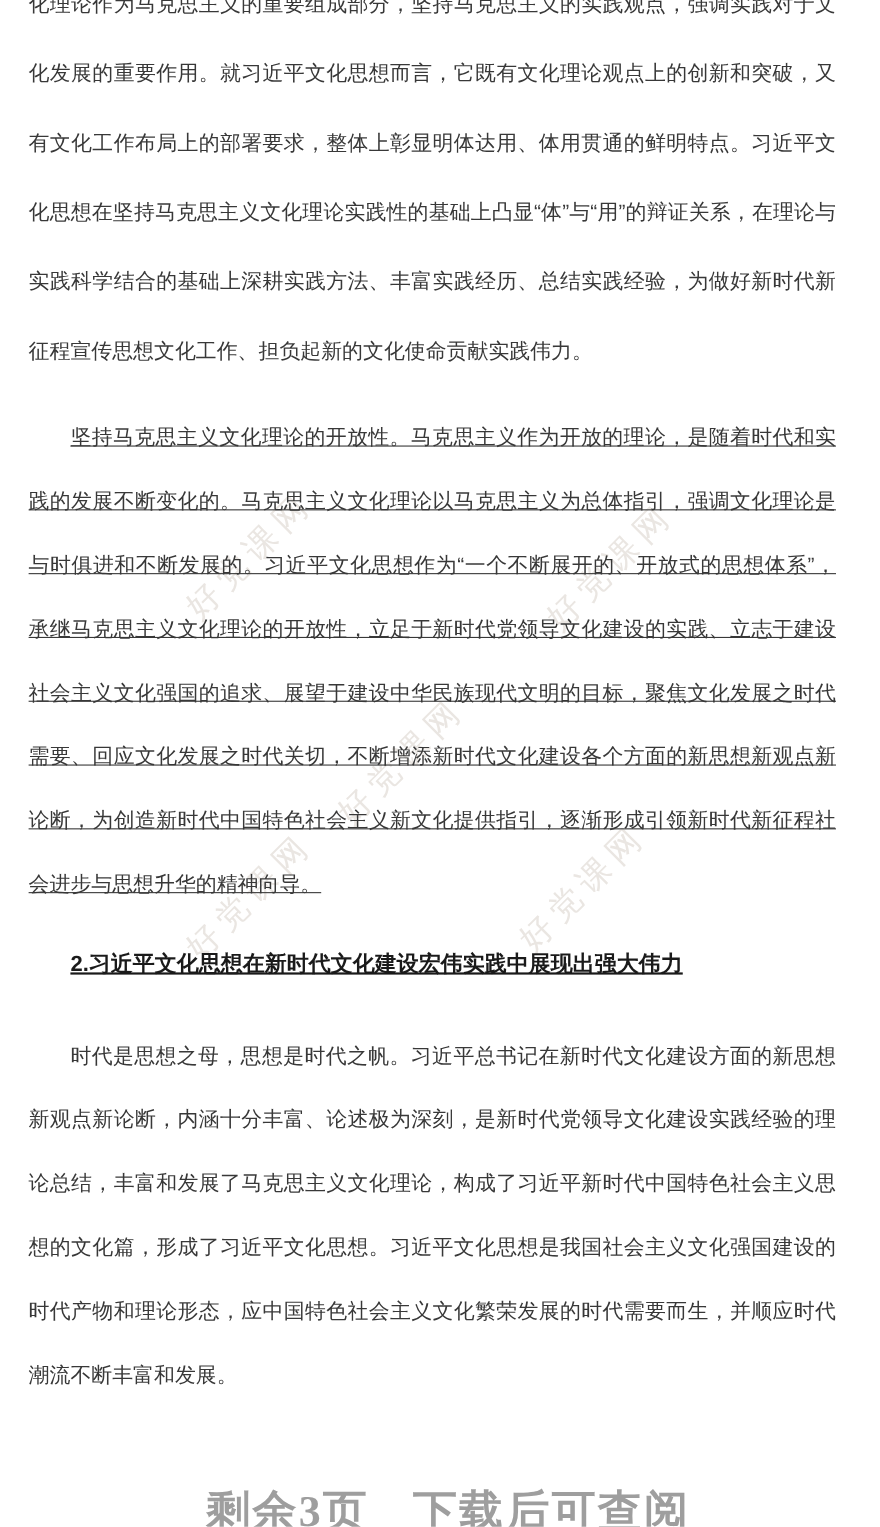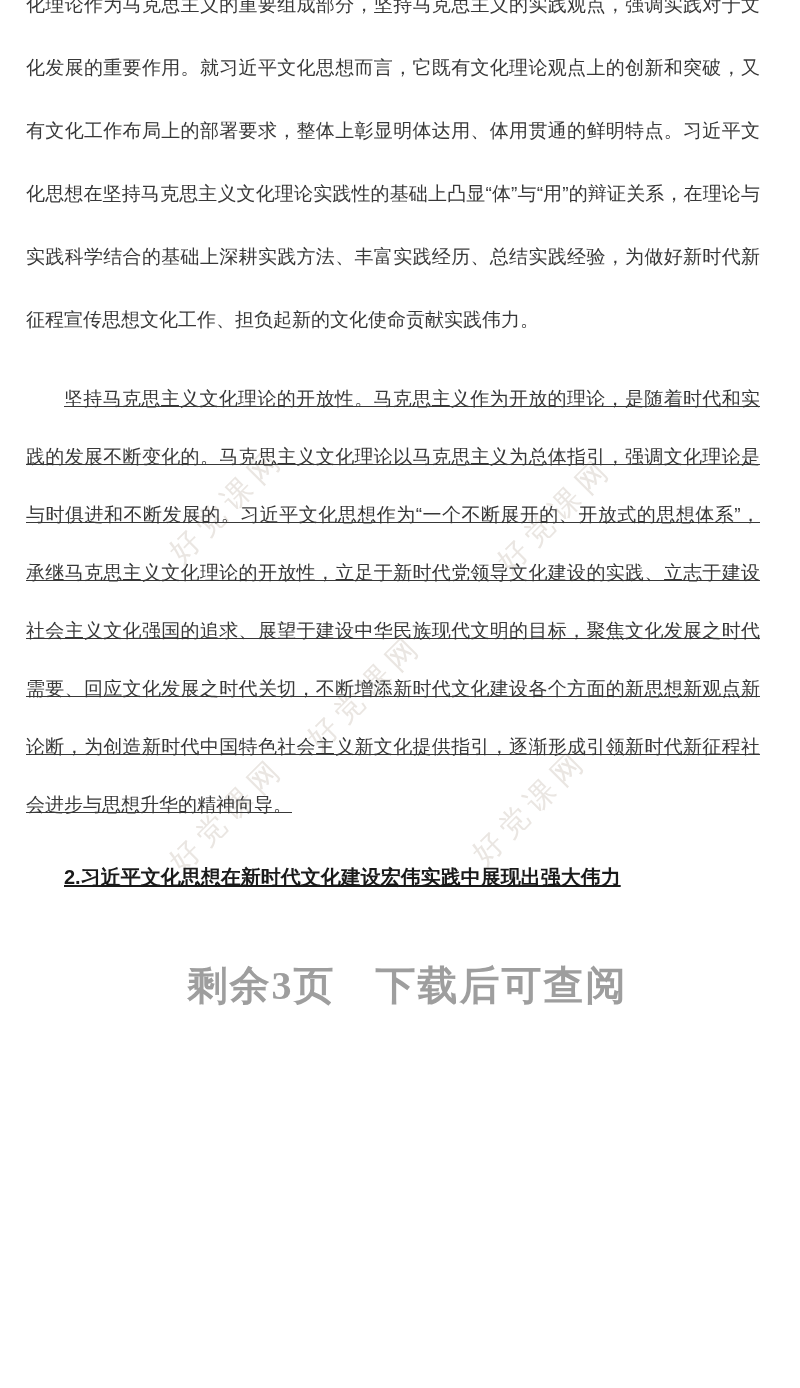--- a/index.html
+++ b/index.html
@@ -110,20 +110,21 @@
     <span class="wm wm5">好党课网</span>
   </div>
 
   <main class="content">
     <p class="body-p p1">化理论作为马克思主义的重要组成部分，坚持马克思主义的实践观点，强调实践对于文化发展的重要作用。就习近平文化思想而言，它既有文化理论观点上的创新和突破，又有文化工作布局上的部署要求，整体上彰显明体达用、体用贯通的鲜明特点。习近平文化思想在坚持马克思主义文化理论实践性的基础上凸显“体”与“用”的辩证关系，在理论与实践科学结合的基础上深耕实践方法、丰富实践经历、总结实践经验，为做好新时代新征程宣传思想文化工作、担负起新的文化使命贡献实践伟力。</p>
 
     <p class="body-p p2 indent">坚持马克思主义文化理论的开放性。马克思主义作为开放的理论，是随着时代和实践的发展不断变化的。马克思主义文化理论以马克思主义为总体指引，强调文化理论是与时俱进和不断发展的。习近平文化思想作为“一个不断展开的、开放式的思想体系”，承继马克思主义文化理论的开放性，立足于新时代党领导文化建设的实践、立志于建设社会主义文化强国的追求、展望于建设中华民族现代文明的目标，聚焦文化发展之时代需要、回应文化发展之时代关切，不断增添新时代文化建设各个方面的新思想新观点新论断，为创造新时代中国特色社会主义新文化提供指引，逐渐形成引领新时代新征程社会进步与思想升华的精神向导。</p>
 
     <h2 class="heading indent">2.习近平文化思想在新时代文化建设宏伟实践中展现出强大伟力</h2>
 
+    <p class="body-p p3 indent">时代是思想之母，思想是时代之帆。习近平总书记在新时代文化建设方面的新思想新观点新论断，内涵十分丰富、论述极为深刻，是新时代党领导文化建设实践经验的理论总结，丰富和发展了马克思主义文化理论，构成了习近平新时代中国特色社会主义思想的文化篇，形成了习近平文化思想。习近平文化思想是我国社会主义文化强国建设的时代产物和理论形态，应中国特色社会主义文化繁荣发展的时代需要而生，并顺应时代潮流不断丰富和发展。</p>
   </main>
 
   <div class="footer">
     <span>剩余3页</span>
     <span class="gap"></span>
     <span>下载后可查阅</span>
   </div>
 
 </div>
 

